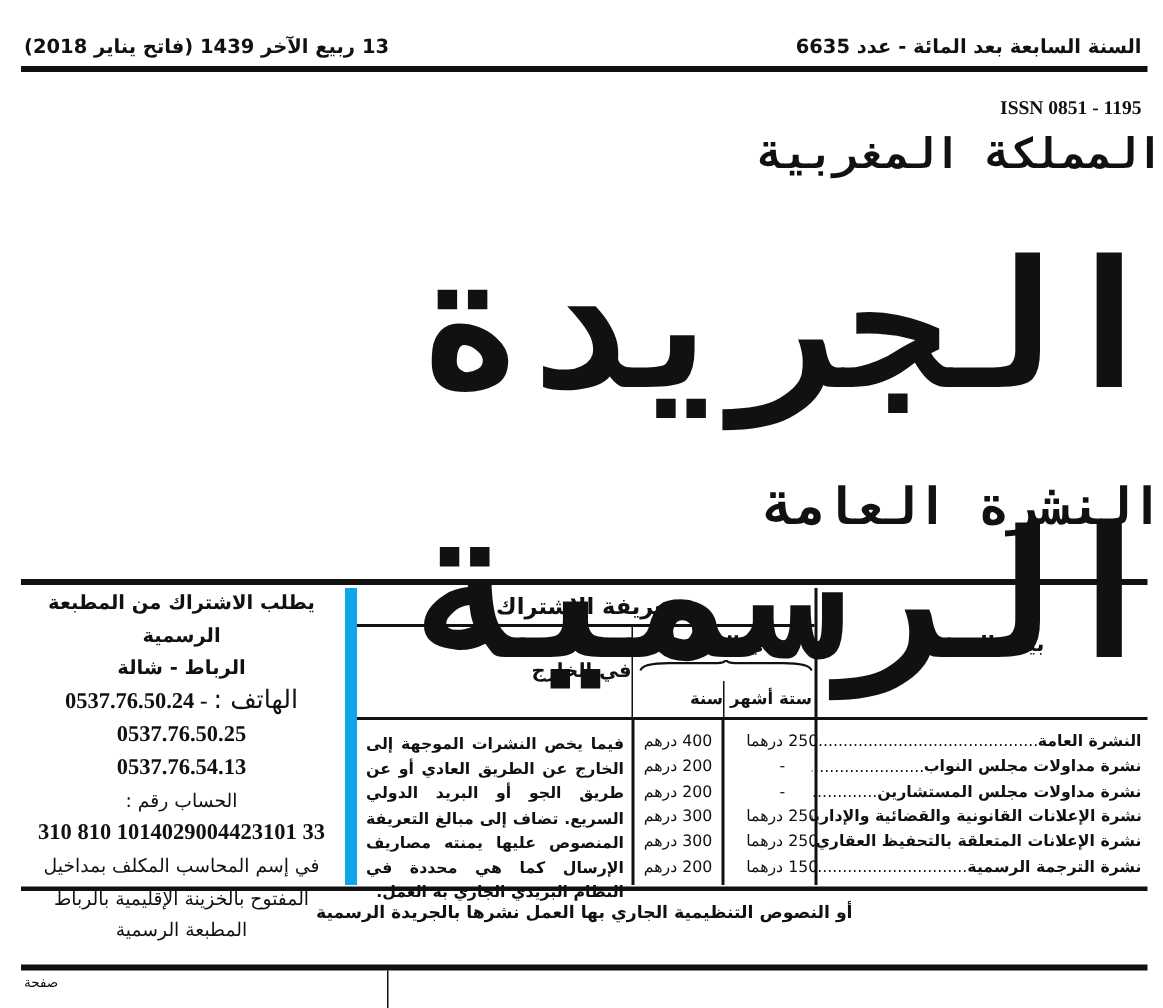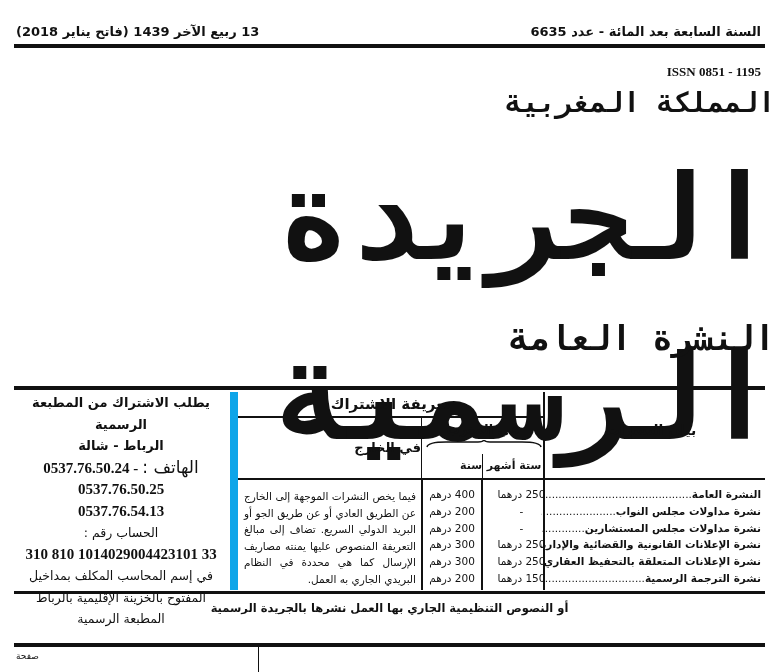--- a/index.html
+++ b/index.html
@@ -73,21 +73,21 @@
     font-weight: bold; font-size: 11px; line-height: 24px; direction: rtl;
   }
   .tariff-col-year { left: 0; width: 60px; text-align: right; }
   .tariff-col-six { left: 60px; width: 62px; border-left: 1.5px solid #111; }
   .tariff-head-rule {
     position: absolute; left: 0; right: 0; top: 86px; height: 2px; background: #111;
   }
   .tariff-note {
     position: absolute; left: 6px; width: 172px; top: 96px;
     direction: rtl; text-align: justify; text-align-last: right;
-    font-weight: normal; font-size: 10.5px; line-height: 16.5px;
+    font-weight: bold; font-size: 10.5px; line-height: 16.5px;
   }
   .col-divider {
     position: absolute; top: 88px; bottom: 0; width: 1.5px; background: #111;
   }
   .price-col {
     position: absolute; top: 94px; direction: rtl; text-align: center;
     font-size: 10.5px; line-height: 16.8px;
   }
   .price-year { left: 184px; width: 60px; }
   .price-six { left: 244px; width: 79px; }

